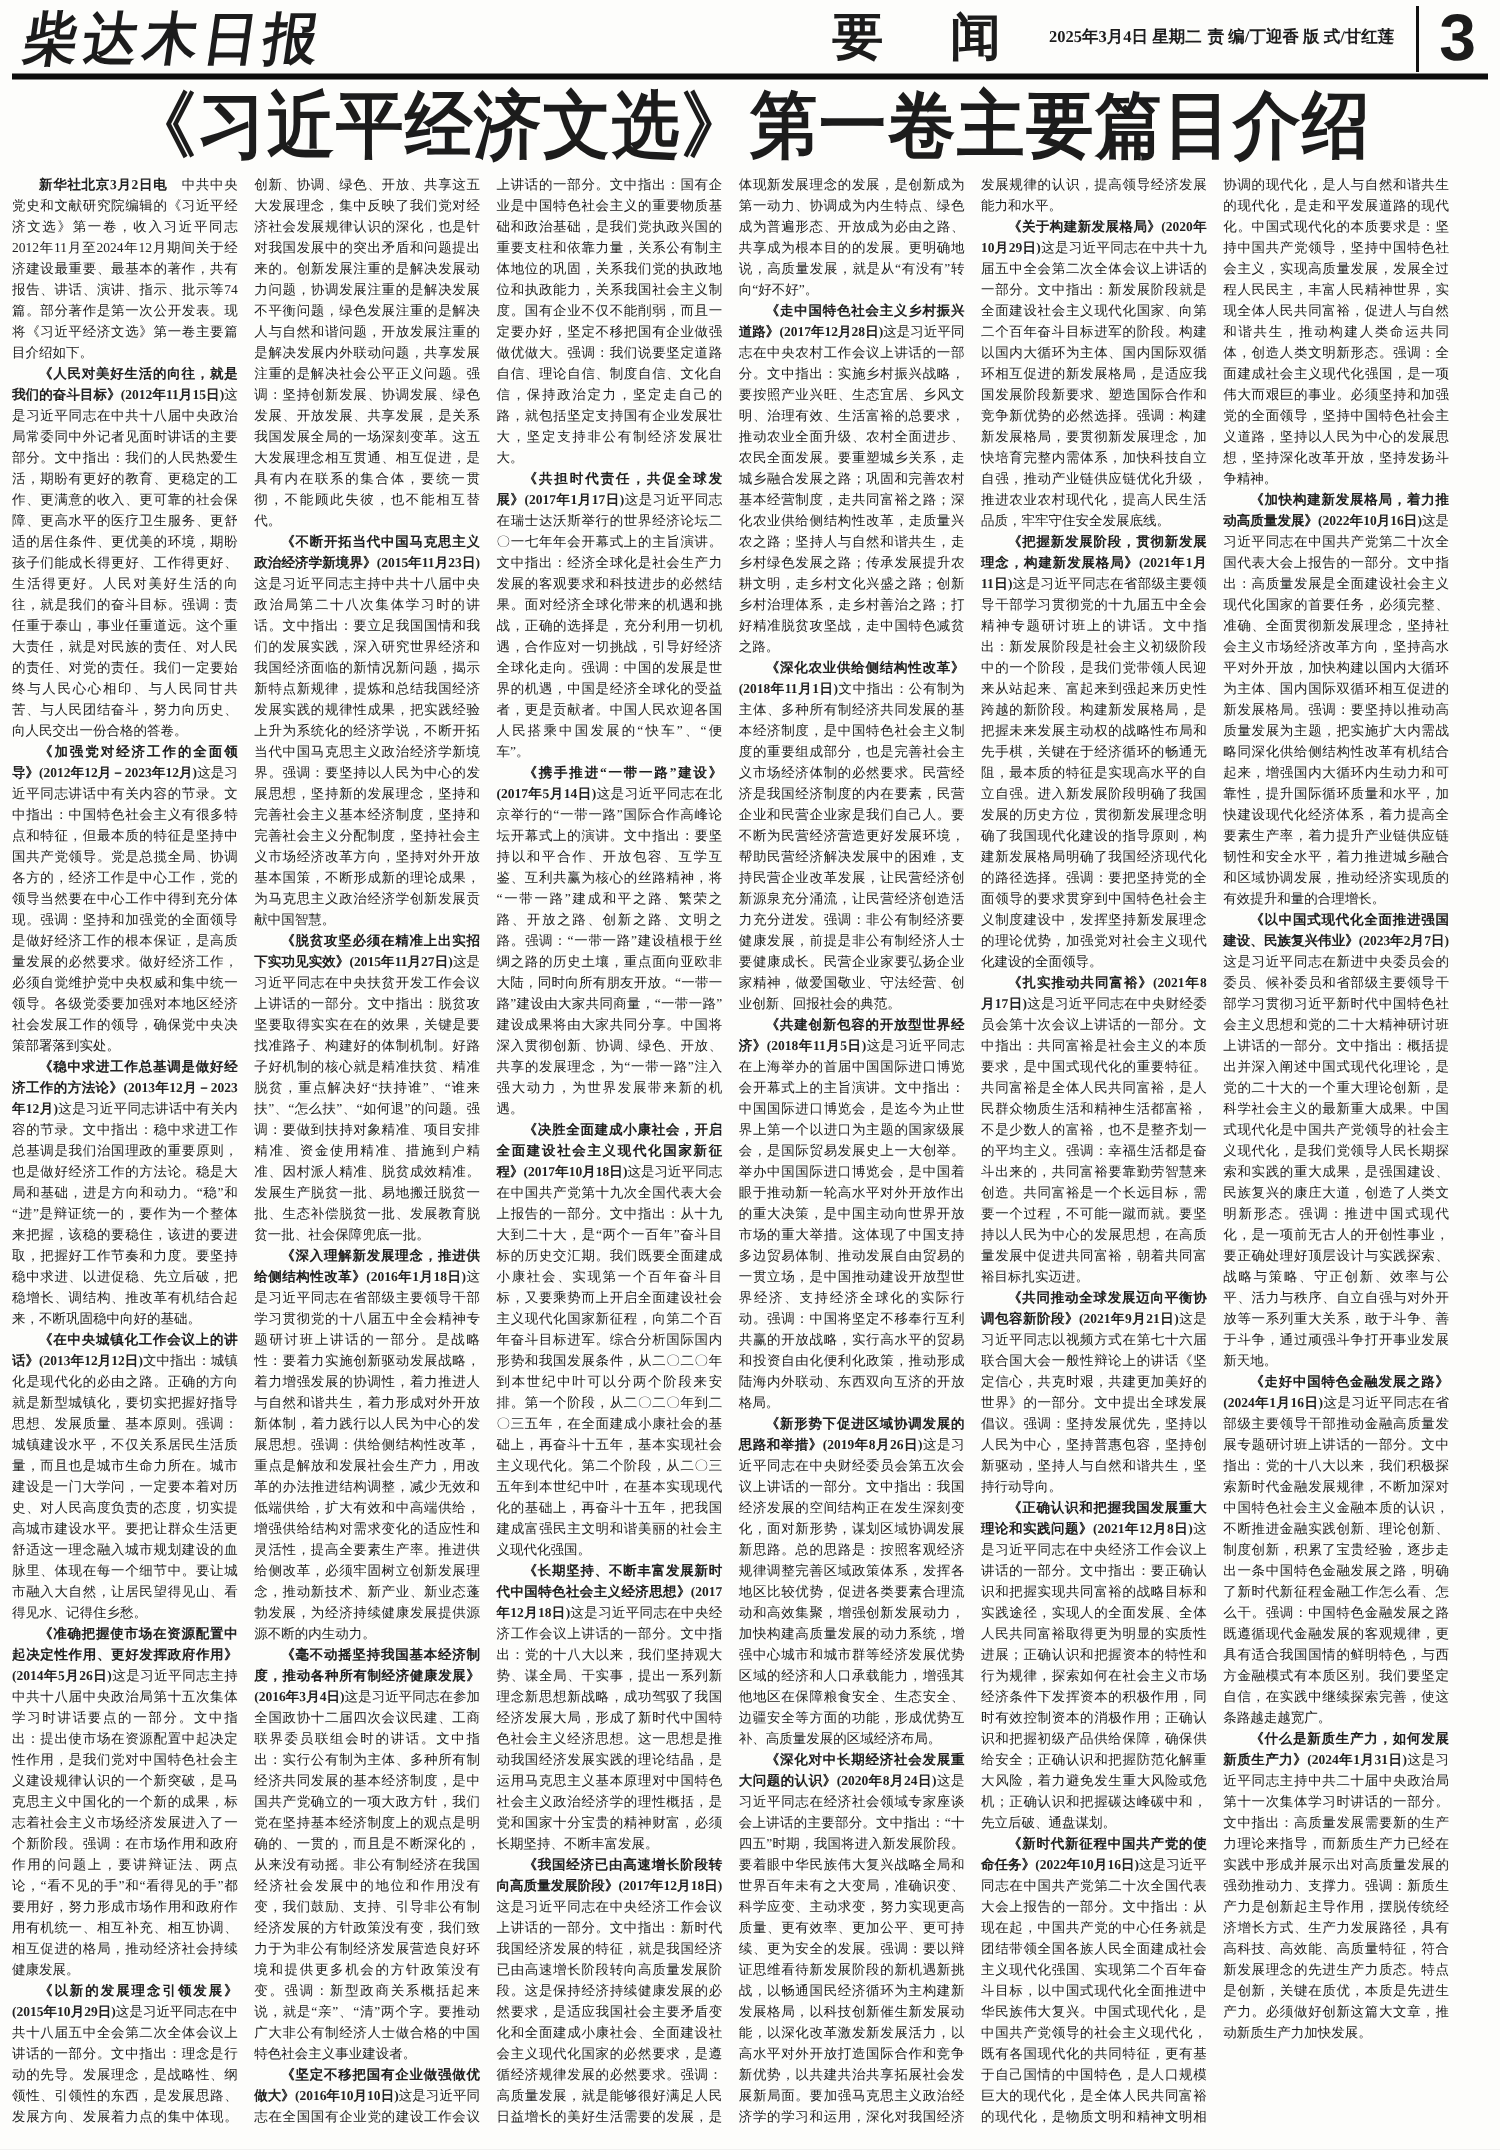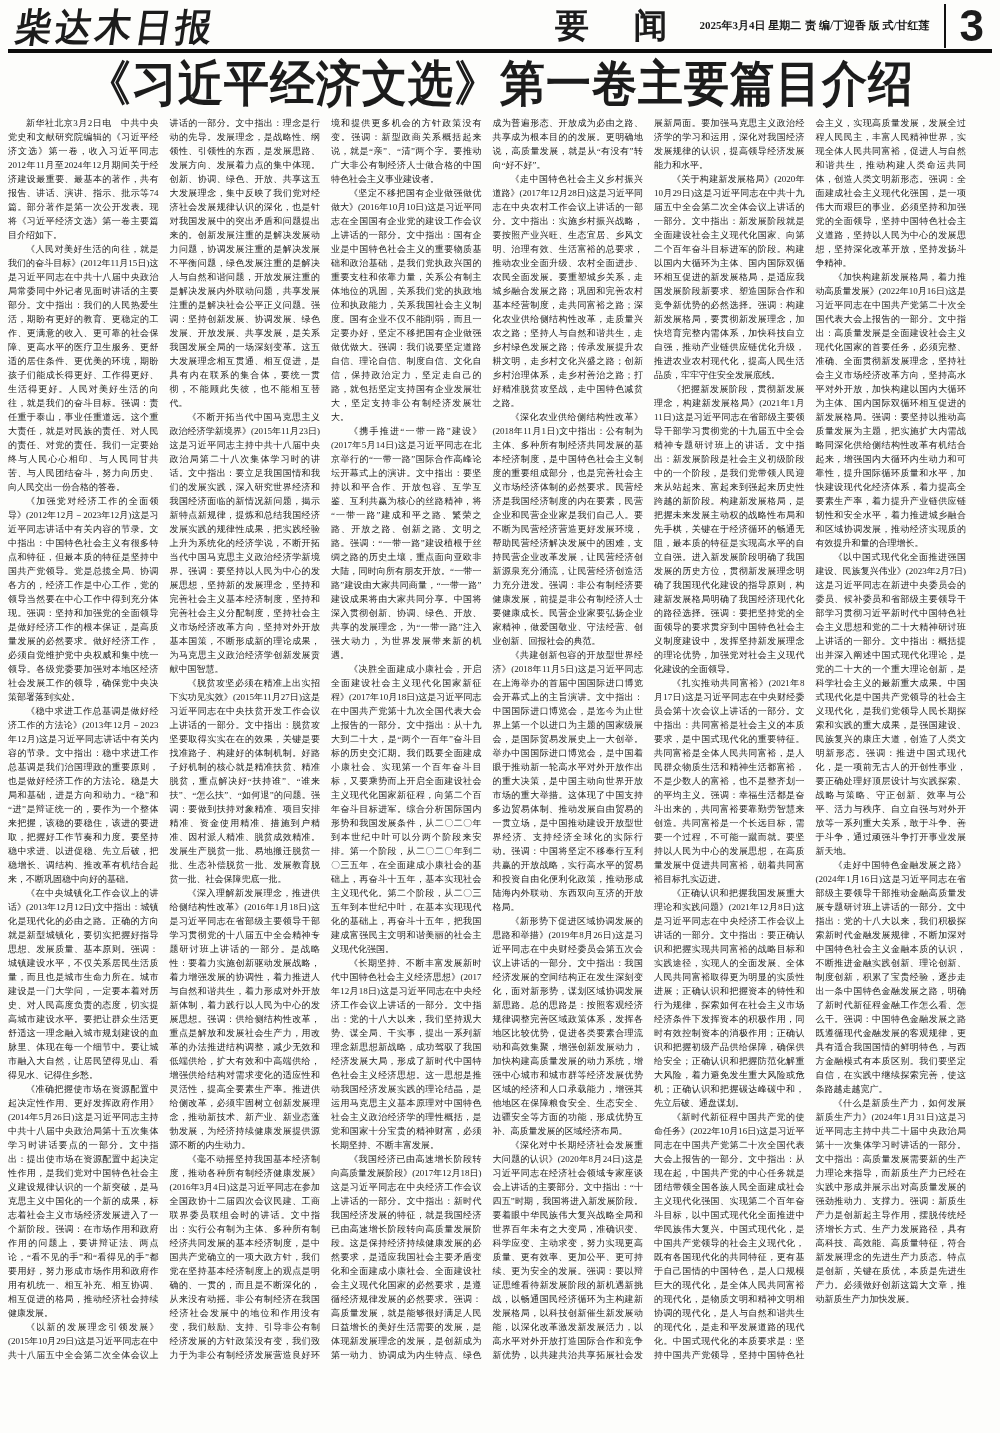--- a/index.html
+++ b/index.html
@@ -60,21 +60,21 @@
   
   .columns{
     position:absolute;top:116px;left:8px;width:958px;height:1312px;
     column-count:6;column-gap:11px;
     overflow:hidden;
     text-align:justify;
     font-size:9px;line-height:14px;
     color:#222;
   }
   .columns p{margin:0;text-indent:2em;}
-  .columns b{font-weight:400;}
+  .columns b{font-weight:700;}
 </style>
 </head>
 <body>
 
 <div class="page">
 
   <div class="header">
     <div class="masthead">柴达木日报</div>
     <div class="header-right">
       <div class="section-name">要 闻</div>
@@ -96,32 +96,34 @@
       <p><b>《加强党对经济工作的全面领导》(2012年12月－2023年12月)</b><span>这是习近平同志讲话中有关内容的节录。文中指出：中国特色社会主义有很多特点和特征，但最本质的特征是坚持中国共产党领导。党是总揽全局、协调各方的，经济工作是中心工作，党的领导当然要在中心工作中得到充分体现。强调：坚持和加强党的全面领导是做好经济工作的根本保证，是高质量发展的必然要求。做好经济工作，必须自觉维护党中央权威和集中统一领导。各级党委要加强对本地区经济社会发展工作的领导，确保党中央决策部署落到实处。</span></p>
       <p><b>《稳中求进工作总基调是做好经济工作的方法论》(2013年12月－2023年12月)</b><span>这是习近平同志讲话中有关内容的节录。文中指出：稳中求进工作总基调是我们治国理政的重要原则，也是做好经济工作的方法论。稳是大局和基础，进是方向和动力。“稳”和“进”是辩证统一的，要作为一个整体来把握，该稳的要稳住，该进的要进取，把握好工作节奏和力度。要坚持稳中求进、以进促稳、先立后破，把稳增长、调结构、推改革有机结合起来，不断巩固稳中向好的基础。</span></p>
       <p><b>《在中央城镇化工作会议上的讲话》(2013年12月12日)</b><span>文中指出：城镇化是现代化的必由之路。正确的方向就是新型城镇化，要切实把握好指导思想、发展质量、基本原则。强调：城镇建设水平，不仅关系居民生活质量，而且也是城市生命力所在。城市建设是一门大学问，一定要本着对历史、对人民高度负责的态度，切实提高城市建设水平。要把让群众生活更舒适这一理念融入城市规划建设的血脉里、体现在每一个细节中。要让城市融入大自然，让居民望得见山、看得见水、记得住乡愁。</span></p>
       <p><b>《准确把握使市场在资源配置中起决定性作用、更好发挥政府作用》(2014年5月26日)</b><span>这是习近平同志主持中共十八届中央政治局第十五次集体学习时讲话要点的一部分。文中指出：提出使市场在资源配置中起决定性作用，是我们党对中国特色社会主义建设规律认识的一个新突破，是马克思主义中国化的一个新的成果，标志着社会主义市场经济发展进入了一个新阶段。强调：在市场作用和政府作用的问题上，要讲辩证法、两点论，“看不见的手”和“看得见的手”都要用好，努力形成市场作用和政府作用有机统一、相互补充、相互协调、相互促进的格局，推动经济社会持续健康发展。</span></p>
       <p><b>《以新的发展理念引领发展》(2015年10月29日)</b><span>这是习近平同志在中共十八届五中全会第二次全体会议上讲话的一部分。文中指出：理念是行动的先导。发展理念，是战略性、纲领性、引领性的东西，是发展思路、发展方向、发展着力点的集中体现。创新、协调、绿色、开放、共享这五大发展理念，集中反映了我们党对经济社会发展规律认识的深化，也是针对我国发展中的突出矛盾和问题提出来的。创新发展注重的是解决发展动力问题，协调发展注重的是解决发展不平衡问题，绿色发展注重的是解决人与自然和谐问题，开放发展注重的是解决发展内外联动问题，共享发展注重的是解决社会公平正义问题。强调：坚持创新发展、协调发展、绿色发展、开放发展、共享发展，是关系我国发展全局的一场深刻变革。这五大发展理念相互贯通、相互促进，是具有内在联系的集合体，要统一贯彻，不能顾此失彼，也不能相互替代。</span></p>
       <p><b>《不断开拓当代中国马克思主义政治经济学新境界》(2015年11月23日)</b><span>这是习近平同志主持中共十八届中央政治局第二十八次集体学习时的讲话。文中指出：要立足我国国情和我们的发展实践，深入研究世界经济和我国经济面临的新情况新问题，揭示新特点新规律，提炼和总结我国经济发展实践的规律性成果，把实践经验上升为系统化的经济学说，不断开拓当代中国马克思主义政治经济学新境界。强调：要坚持以人民为中心的发展思想，坚持新的发展理念，坚持和完善社会主义基本经济制度，坚持和完善社会主义分配制度，坚持社会主义市场经济改革方向，坚持对外开放基本国策，不断形成新的理论成果，为马克思主义政治经济学创新发展贡献中国智慧。</span></p>
       <p><b>《脱贫攻坚必须在精准上出实招下实功见实效》(2015年11月27日)</b><span>这是习近平同志在中央扶贫开发工作会议上讲话的一部分。文中指出：脱贫攻坚要取得实实在在的效果，关键是要找准路子、构建好的体制机制。好路子好机制的核心就是精准扶贫、精准脱贫，重点解决好“扶持谁”、“谁来扶”、“怎么扶”、“如何退”的问题。强调：要做到扶持对象精准、项目安排精准、资金使用精准、措施到户精准、因村派人精准、脱贫成效精准。发展生产脱贫一批、易地搬迁脱贫一批、生态补偿脱贫一批、发展教育脱贫一批、社会保障兜底一批。</span></p>
       <p><b>《深入理解新发展理念，推进供给侧结构性改革》(2016年1月18日)</b><span>这是习近平同志在省部级主要领导干部学习贯彻党的十八届五中全会精神专题研讨班上讲话的一部分。是战略性：要着力实施创新驱动发展战略，着力增强发展的协调性，着力推进人与自然和谐共生，着力形成对外开放新体制，着力践行以人民为中心的发展思想。强调：供给侧结构性改革，重点是解放和发展社会生产力，用改革的办法推进结构调整，减少无效和低端供给，扩大有效和中高端供给，增强供给结构对需求变化的适应性和灵活性，提高全要素生产率。推进供给侧改革，必须牢固树立创新发展理念，推动新技术、新产业、新业态蓬勃发展，为经济持续健康发展提供源源不断的内生动力。</span></p>
       <p><b>《毫不动摇坚持我国基本经济制度，推动各种所有制经济健康发展》(2016年3月4日)</b><span>这是习近平同志在参加全国政协十二届四次会议民建、工商联界委员联组会时的讲话。文中指出：实行公有制为主体、多种所有制经济共同发展的基本经济制度，是中国共产党确立的一项大政方针，我们党在坚持基本经济制度上的观点是明确的、一贯的，而且是不断深化的，从来没有动摇。非公有制经济在我国经济社会发展中的地位和作用没有变，我们鼓励、支持、引导非公有制经济发展的方针政策没有变，我们致力于为非公有制经济发展营造良好环境和提供更多机会的方针政策没有变。强调：新型政商关系概括起来说，就是“亲”、“清”两个字。要推动广大非公有制经济人士做合格的中国特色社会主义事业建设者。</span></p>
       <p><b>《坚定不移把国有企业做强做优做大》(2016年10月10日)</b><span>这是习近平同志在全国国有企业党的建设工作会议上讲话的一部分。文中指出：国有企业是中国特色社会主义的重要物质基础和政治基础，是我们党执政兴国的重要支柱和依靠力量，关系公有制主体地位的巩固，关系我们党的执政地位和执政能力，关系我国社会主义制度。国有企业不仅不能削弱，而且一定要办好，坚定不移把国有企业做强做优做大。强调：我们说要坚定道路自信、理论自信、制度自信、文化自信，保持政治定力，坚定走自己的路，就包括坚定支持国有企业发展壮大，坚定支持非公有制经济发展壮大。</span></p>
+      <p><b>《共担时代责任，共促全球发展》(2017年1月17日)</b><span>这是习近平同志在瑞士达沃斯举行的世界经济论坛二〇一七年年会开幕式上的主旨演讲。文中指出：经济全球化是社会生产力发展的客观要求和科技进步的必然结果。面对经济全球化带来的机遇和挑战，正确的选择是，充分利用一切机遇，合作应对一切挑战，引导好经济全球化走向。强调：中国的发展是世界的机遇，中国是经济全球化的受益者，更是贡献者。中国人民欢迎各国人民搭乘中国发展的“快车”、“便车”。</span></p>
       <p><b>《携手推进“一带一路”建设》(2017年5月14日)</b><span>这是习近平同志在北京举行的“一带一路”国际合作高峰论坛开幕式上的演讲。文中指出：要坚持以和平合作、开放包容、互学互鉴、互利共赢为核心的丝路精神，将“一带一路”建成和平之路、繁荣之路、开放之路、创新之路、文明之路。强调：“一带一路”建设植根于丝绸之路的历史土壤，重点面向亚欧非大陆，同时向所有朋友开放。“一带一路”建设由大家共同商量，“一带一路”建设成果将由大家共同分享。中国将深入贯彻创新、协调、绿色、开放、共享的发展理念，为“一带一路”注入强大动力，为世界发展带来新的机遇。</span></p>
       <p><b>《决胜全面建成小康社会，开启全面建设社会主义现代化国家新征程》(2017年10月18日)</b><span>这是习近平同志在中国共产党第十九次全国代表大会上报告的一部分。文中指出：从十九大到二十大，是“两个一百年”奋斗目标的历史交汇期。我们既要全面建成小康社会、实现第一个百年奋斗目标，又要乘势而上开启全面建设社会主义现代化国家新征程，向第二个百年奋斗目标进军。综合分析国际国内形势和我国发展条件，从二〇二〇年到本世纪中叶可以分两个阶段来安排。第一个阶段，从二〇二〇年到二〇三五年，在全面建成小康社会的基础上，再奋斗十五年，基本实现社会主义现代化。第二个阶段，从二〇三五年到本世纪中叶，在基本实现现代化的基础上，再奋斗十五年，把我国建成富强民主文明和谐美丽的社会主义现代化强国。</span></p>
       <p><b>《长期坚持、不断丰富发展新时代中国特色社会主义经济思想》(2017年12月18日)</b><span>这是习近平同志在中央经济工作会议上讲话的一部分。文中指出：党的十八大以来，我们坚持观大势、谋全局、干实事，提出一系列新理念新思想新战略，成功驾驭了我国经济发展大局，形成了新时代中国特色社会主义经济思想。这一思想是推动我国经济发展实践的理论结晶，是运用马克思主义基本原理对中国特色社会主义政治经济学的理性概括，是党和国家十分宝贵的精神财富，必须长期坚持、不断丰富发展。</span></p>
       <p><b>《我国经济已由高速增长阶段转向高质量发展阶段》(2017年12月18日)</b><span>这是习近平同志在中央经济工作会议上讲话的一部分。文中指出：新时代我国经济发展的特征，就是我国经济已由高速增长阶段转向高质量发展阶段。这是保持经济持续健康发展的必然要求，是适应我国社会主要矛盾变化和全面建成小康社会、全面建设社会主义现代化国家的必然要求，是遵循经济规律发展的必然要求。强调：高质量发展，就是能够很好满足人民日益增长的美好生活需要的发展，是体现新发展理念的发展，是创新成为第一动力、协调成为内生特点、绿色成为普遍形态、开放成为必由之路、共享成为根本目的的发展。更明确地说，高质量发展，就是从“有没有”转向“好不好”。</span></p>
       <p><b>《走中国特色社会主义乡村振兴道路》(2017年12月28日)</b><span>这是习近平同志在中央农村工作会议上讲话的一部分。文中指出：实施乡村振兴战略，要按照产业兴旺、生态宜居、乡风文明、治理有效、生活富裕的总要求，推动农业全面升级、农村全面进步、农民全面发展。要重塑城乡关系，走城乡融合发展之路；巩固和完善农村基本经营制度，走共同富裕之路；深化农业供给侧结构性改革，走质量兴农之路；坚持人与自然和谐共生，走乡村绿色发展之路；传承发展提升农耕文明，走乡村文化兴盛之路；创新乡村治理体系，走乡村善治之路；打好精准脱贫攻坚战，走中国特色减贫之路。</span></p>
       <p><b>《深化农业供给侧结构性改革》(2018年11月1日)</b><span>文中指出：公有制为主体、多种所有制经济共同发展的基本经济制度，是中国特色社会主义制度的重要组成部分，也是完善社会主义市场经济体制的必然要求。民营经济是我国经济制度的内在要素，民营企业和民营企业家是我们自己人。要不断为民营经济营造更好发展环境，帮助民营经济解决发展中的困难，支持民营企业改革发展，让民营经济创新源泉充分涌流，让民营经济创造活力充分迸发。强调：非公有制经济要健康发展，前提是非公有制经济人士要健康成长。民营企业家要弘扬企业家精神，做爱国敬业、守法经营、创业创新、回报社会的典范。</span></p>
       <p><b>《共建创新包容的开放型世界经济》(2018年11月5日)</b><span>这是习近平同志在上海举办的首届中国国际进口博览会开幕式上的主旨演讲。文中指出：中国国际进口博览会，是迄今为止世界上第一个以进口为主题的国家级展会，是国际贸易发展史上一大创举。举办中国国际进口博览会，是中国着眼于推动新一轮高水平对外开放作出的重大决策，是中国主动向世界开放市场的重大举措。这体现了中国支持多边贸易体制、推动发展自由贸易的一贯立场，是中国推动建设开放型世界经济、支持经济全球化的实际行动。强调：中国将坚定不移奉行互利共赢的开放战略，实行高水平的贸易和投资自由化便利化政策，推动形成陆海内外联动、东西双向互济的开放格局。</span></p>
       <p><b>《新形势下促进区域协调发展的思路和举措》(2019年8月26日)</b><span>这是习近平同志在中央财经委员会第五次会议上讲话的一部分。文中指出：我国经济发展的空间结构正在发生深刻变化，面对新形势，谋划区域协调发展新思路。总的思路是：按照客观经济规律调整完善区域政策体系，发挥各地区比较优势，促进各类要素合理流动和高效集聚，增强创新发展动力，加快构建高质量发展的动力系统，增强中心城市和城市群等经济发展优势区域的经济和人口承载能力，增强其他地区在保障粮食安全、生态安全、边疆安全等方面的功能，形成优势互补、高质量发展的区域经济布局。</span></p>
       <p><b>《深化对中长期经济社会发展重大问题的认识》(2020年8月24日)</b><span>这是习近平同志在经济社会领域专家座谈会上讲话的主要部分。文中指出：“十四五”时期，我国将进入新发展阶段。要着眼中华民族伟大复兴战略全局和世界百年未有之大变局，准确识变、科学应变、主动求变，努力实现更高质量、更有效率、更加公平、更可持续、更为安全的发展。强调：要以辩证思维看待新发展阶段的新机遇新挑战，以畅通国民经济循环为主构建新发展格局，以科技创新催生新发展动能，以深化改革激发新发展活力，以高水平对外开放打造国际合作和竞争新优势，以共建共治共享拓展社会发展新局面。要加强马克思主义政治经济学的学习和运用，深化对我国经济发展规律的认识，提高领导经济发展能力和水平。</span></p>
       <p><b>《关于构建新发展格局》(2020年10月29日)</b><span>这是习近平同志在中共十九届五中全会第二次全体会议上讲话的一部分。文中指出：新发展阶段就是全面建设社会主义现代化国家、向第二个百年奋斗目标进军的阶段。构建以国内大循环为主体、国内国际双循环相互促进的新发展格局，是适应我国发展阶段新要求、塑造国际合作和竞争新优势的必然选择。强调：构建新发展格局，要贯彻新发展理念，加快培育完整内需体系，加快科技自立自强，推动产业链供应链优化升级，推进农业农村现代化，提高人民生活品质，牢牢守住安全发展底线。</span></p>
       <p><b>《把握新发展阶段，贯彻新发展理念，构建新发展格局》(2021年1月11日)</b><span>这是习近平同志在省部级主要领导干部学习贯彻党的十九届五中全会精神专题研讨班上的讲话。文中指出：新发展阶段是社会主义初级阶段中的一个阶段，是我们党带领人民迎来从站起来、富起来到强起来历史性跨越的新阶段。构建新发展格局，是把握未来发展主动权的战略性布局和先手棋，关键在于经济循环的畅通无阻，最本质的特征是实现高水平的自立自强。进入新发展阶段明确了我国发展的历史方位，贯彻新发展理念明确了我国现代化建设的指导原则，构建新发展格局明确了我国经济现代化的路径选择。强调：要把坚持党的全面领导的要求贯穿到中国特色社会主义制度建设中，发挥坚持新发展理念的理论优势，加强党对社会主义现代化建设的全面领导。</span></p>
       <p><b>《扎实推动共同富裕》(2021年8月17日)</b><span>这是习近平同志在中央财经委员会第十次会议上讲话的一部分。文中指出：共同富裕是社会主义的本质要求，是中国式现代化的重要特征。共同富裕是全体人民共同富裕，是人民群众物质生活和精神生活都富裕，不是少数人的富裕，也不是整齐划一的平均主义。强调：幸福生活都是奋斗出来的，共同富裕要靠勤劳智慧来创造。共同富裕是一个长远目标，需要一个过程，不可能一蹴而就。要坚持以人民为中心的发展思想，在高质量发展中促进共同富裕，朝着共同富裕目标扎实迈进。</span></p>
+      <p><b>《共同推动全球发展迈向平衡协调包容新阶段》(2021年9月21日)</b><span>这是习近平同志以视频方式在第七十六届联合国大会一般性辩论上的讲话《坚定信心，共克时艰，共建更加美好的世界》的一部分。文中提出全球发展倡议。强调：坚持发展优先，坚持以人民为中心，坚持普惠包容，坚持创新驱动，坚持人与自然和谐共生，坚持行动导向。</span></p>
       <p><b>《正确认识和把握我国发展重大理论和实践问题》(2021年12月8日)</b><span>这是习近平同志在中央经济工作会议上讲话的一部分。文中指出：要正确认识和把握实现共同富裕的战略目标和实践途径，实现人的全面发展、全体人民共同富裕取得更为明显的实质性进展；正确认识和把握资本的特性和行为规律，探索如何在社会主义市场经济条件下发挥资本的积极作用，同时有效控制资本的消极作用；正确认识和把握初级产品供给保障，确保供给安全；正确认识和把握防范化解重大风险，着力避免发生重大风险或危机；正确认识和把握碳达峰碳中和，先立后破、通盘谋划。</span></p>
       <p><b>《新时代新征程中国共产党的使命任务》(2022年10月16日)</b><span>这是习近平同志在中国共产党第二十次全国代表大会上报告的一部分。文中指出：从现在起，中国共产党的中心任务就是团结带领全国各族人民全面建成社会主义现代化强国、实现第二个百年奋斗目标，以中国式现代化全面推进中华民族伟大复兴。中国式现代化，是中国共产党领导的社会主义现代化，既有各国现代化的共同特征，更有基于自己国情的中国特色，是人口规模巨大的现代化，是全体人民共同富裕的现代化，是物质文明和精神文明相协调的现代化，是人与自然和谐共生的现代化，是走和平发展道路的现代化。中国式现代化的本质要求是：坚持中国共产党领导，坚持中国特色社会主义，实现高质量发展，发展全过程人民民主，丰富人民精神世界，实现全体人民共同富裕，促进人与自然和谐共生，推动构建人类命运共同体，创造人类文明新形态。强调：全面建成社会主义现代化强国，是一项伟大而艰巨的事业。必须坚持和加强党的全面领导，坚持中国特色社会主义道路，坚持以人民为中心的发展思想，坚持深化改革开放，坚持发扬斗争精神。</span></p>
       <p><b>《加快构建新发展格局，着力推动高质量发展》(2022年10月16日)</b><span>这是习近平同志在中国共产党第二十次全国代表大会上报告的一部分。文中指出：高质量发展是全面建设社会主义现代化国家的首要任务，必须完整、准确、全面贯彻新发展理念，坚持社会主义市场经济改革方向，坚持高水平对外开放，加快构建以国内大循环为主体、国内国际双循环相互促进的新发展格局。强调：要坚持以推动高质量发展为主题，把实施扩大内需战略同深化供给侧结构性改革有机结合起来，增强国内大循环内生动力和可靠性，提升国际循环质量和水平，加快建设现代化经济体系，着力提高全要素生产率，着力提升产业链供应链韧性和安全水平，着力推进城乡融合和区域协调发展，推动经济实现质的有效提升和量的合理增长。</span></p>
       <p><b>《以中国式现代化全面推进强国建设、民族复兴伟业》(2023年2月7日)</b><span>这是习近平同志在新进中央委员会的委员、候补委员和省部级主要领导干部学习贯彻习近平新时代中国特色社会主义思想和党的二十大精神研讨班上讲话的一部分。文中指出：概括提出并深入阐述中国式现代化理论，是党的二十大的一个重大理论创新，是科学社会主义的最新重大成果。中国式现代化是中国共产党领导的社会主义现代化，是我们党领导人民长期探索和实践的重大成果，是强国建设、民族复兴的康庄大道，创造了人类文明新形态。强调：推进中国式现代化，是一项前无古人的开创性事业，要正确处理好顶层设计与实践探索、战略与策略、守正创新、效率与公平、活力与秩序、自立自强与对外开放等一系列重大关系，敢于斗争、善于斗争，通过顽强斗争打开事业发展新天地。</span></p>
       <p><b>《走好中国特色金融发展之路》(2024年1月16日)</b><span>这是习近平同志在省部级主要领导干部推动金融高质量发展专题研讨班上讲话的一部分。文中指出：党的十八大以来，我们积极探索新时代金融发展规律，不断加深对中国特色社会主义金融本质的认识，不断推进金融实践创新、理论创新、制度创新，积累了宝贵经验，逐步走出一条中国特色金融发展之路，明确了新时代新征程金融工作怎么看、怎么干。强调：中国特色金融发展之路既遵循现代金融发展的客观规律，更具有适合我国国情的鲜明特色，与西方金融模式有本质区别。我们要坚定自信，在实践中继续探索完善，使这条路越走越宽广。</span></p>
       <p><b>《什么是新质生产力，如何发展新质生产力》(2024年1月31日)</b><span>这是习近平同志主持中共二十届中央政治局第十一次集体学习时讲话的一部分。文中指出：高质量发展需要新的生产力理论来指导，而新质生产力已经在实践中形成并展示出对高质量发展的强劲推动力、支撑力。强调：新质生产力是创新起主导作用，摆脱传统经济增长方式、生产力发展路径，具有高科技、高效能、高质量特征，符合新发展理念的先进生产力质态。特点是创新，关键在质优，本质是先进生产力。必须做好创新这篇大文章，推动新质生产力加快发展。</span></p>
     </div>
 
 </div>
 

